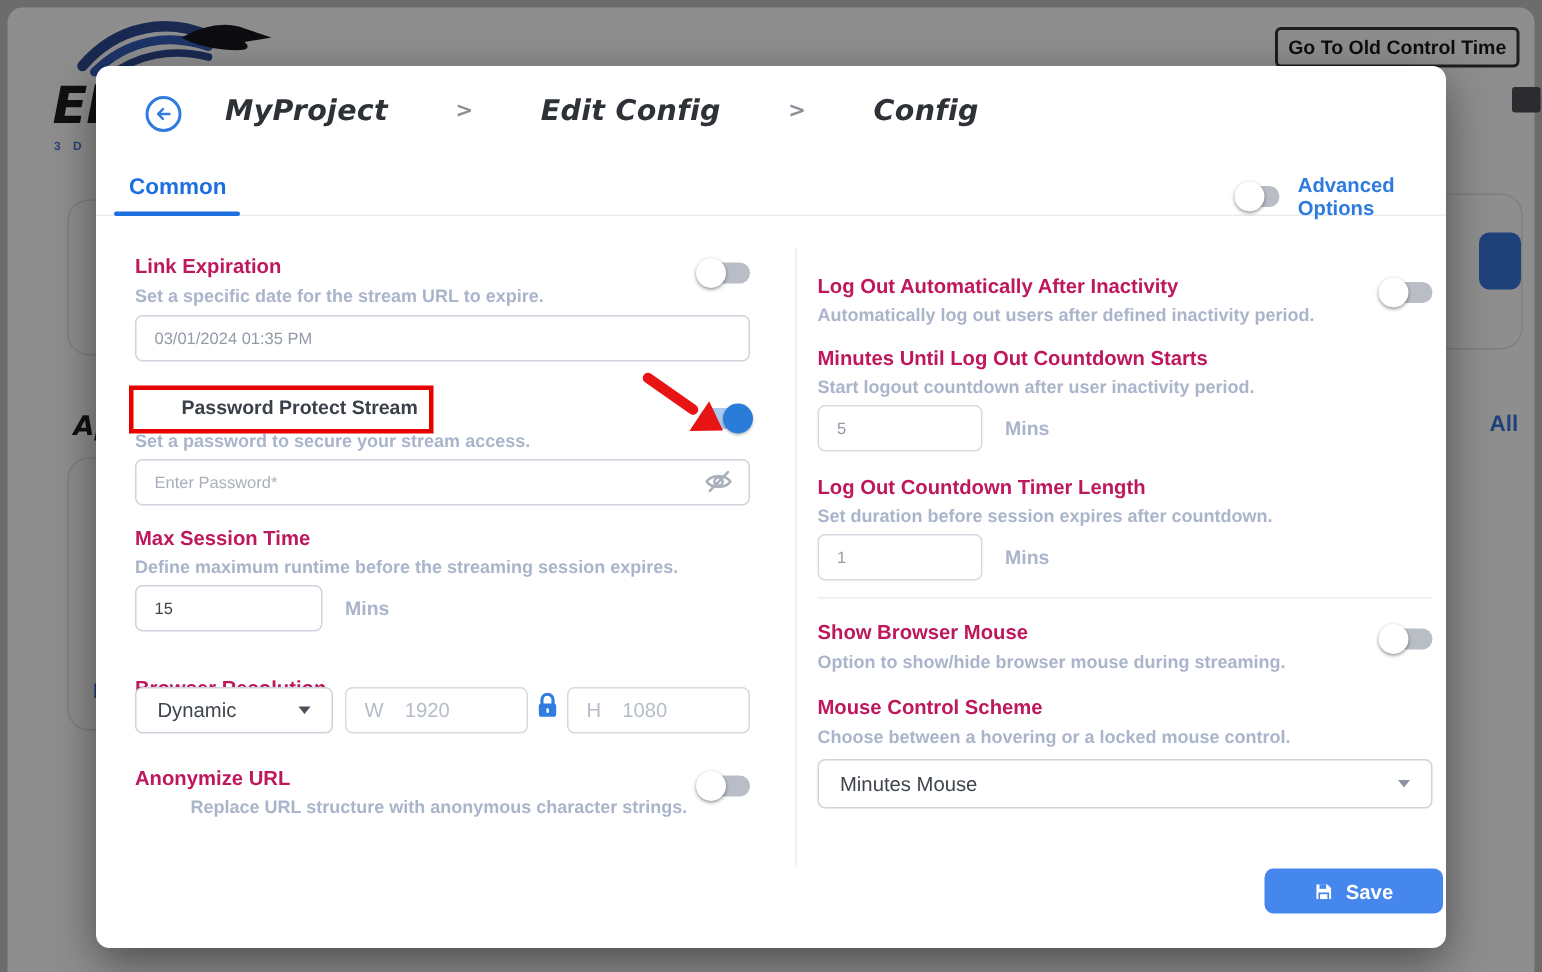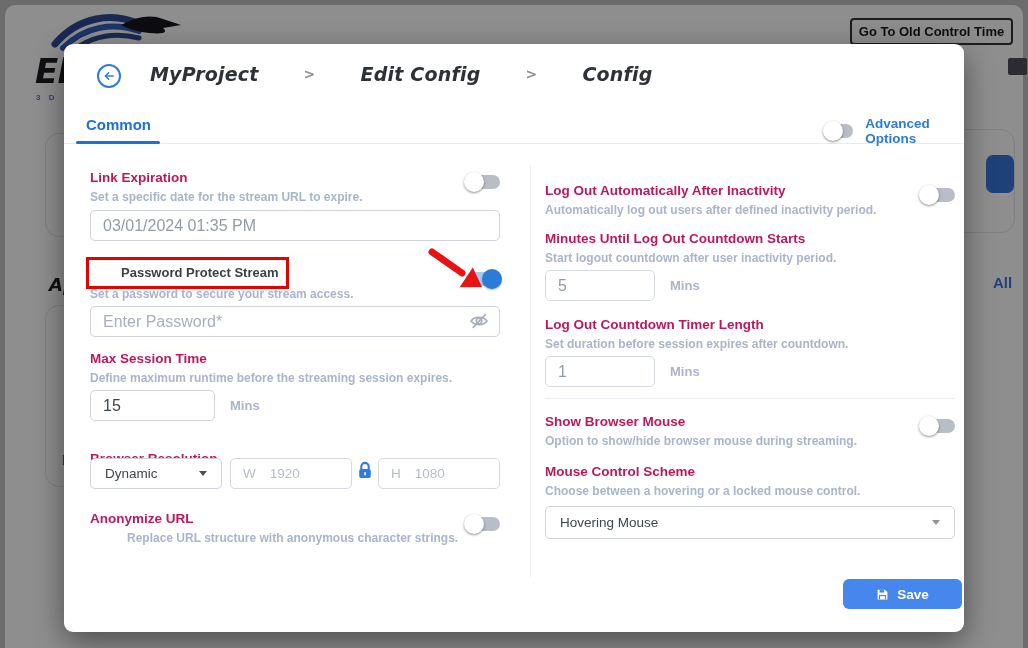--- a/index.html
+++ b/index.html
@@ -31,21 +31,21 @@
   .tab-underline { position:absolute; left:12px; top:97px; width:84px; height:3px; background:#1d6fe0; border-radius:2px; }
   .adv-wrap { position:absolute; left:761px; top:72px; display:flex; align-items:center; gap:12px; }
   .adv-label { font-size:13.5px; font-weight:bold; color:#2e7be0; }
 
   .v-divider { position:absolute; left:466px; top:121px; width:1px; height:412px; background:#ededf1; }
   .h-divider { position:absolute; left:481px; top:354px; width:410px; height:1px; background:#ededf1; }
 
   .f-label { position:absolute; font-size:13.5px; font-weight:bold; color:#be185d; white-space:nowrap; }
   .f-desc  { position:absolute; font-size:12px; font-weight:600; color:#aab4ca; white-space:nowrap; }
   .f-unit  { position:absolute; font-size:13px; font-weight:600; color:#aab4ca; }
-  .t-input { position:absolute; height:31px; border:1px solid #ced3dc; border-radius:5px; font-family:"Liberation Sans", sans-serif; font-size:16px; padding:0 12px; color:#3f454d; background:#fff; outline:none; }
+  .t-input { position:absolute; height:31px; border:1px solid #ced3dc; border-radius:5px; font-family:"Liberation Sans", sans-serif; font-size:11px; padding:0 12px; color:#3f454d; background:#fff; outline:none; }
   .t-input.gray { color:#949ba8; }
   .t-input::placeholder { color:#a9b0bc; opacity:1; }
 
   .toggle { position:absolute; width:34px; height:14px; border-radius:7px; background:#b9bec6; cursor:pointer; }
   .toggle .knob { position:absolute; left:-2px; top:-3px; width:20px; height:20px; border-radius:50%; background:#fff; box-shadow:0 1px 2.5px rgba(0,0,0,0.45); }
   .toggle.on { background:#a9c9ee; }
   .toggle.on .knob { left:16px; background:#2b7cd8; box-shadow:0 1px 2px rgba(0,0,0,0.3); }
 
   .combo { position:absolute; height:31px; border:1px solid #ced3dc; border-radius:5px; background:#fff; display:flex; align-items:center; padding:0 14px; font-size:13.5px; color:#3f454d; cursor:pointer; }
   .combo .caret { margin-left:auto; width:0; height:0; border-left:4.5px solid transparent; border-right:4.5px solid transparent; border-top:5.5px solid #4a4f57; }
@@ -198,21 +198,21 @@
 
     <div class="f-label" style="left:481px; top:370px;">Show Browser Mouse</div>
     <div class="toggle" style="left:857px; top:375px;">
         <div class="knob"></div>
       </div>
     <div class="f-desc" style="left:481px; top:390px;">Option to show/hide browser mouse during streaming.</div>
 
     <div class="f-label" style="left:481px; top:420px;">Mouse Control Scheme</div>
     <div class="f-desc" style="left:481px; top:440px;">Choose between a hovering or a locked mouse control.</div>
     <div class="combo" style="left:481px; top:462px; width:410px; height:33px;">
-      <span>Hovering Mouse</span>
+      <span>Minutes Mouse</span>
       <span class="caret lt"></span>
     </div>
 
     <button class="save-btn">
       <svg width="13" height="13" viewBox="0 0 16 16">
         <path d="M2 2 h9 l3 3 v9 H2 Z" fill="#fff"></path>
         <rect x="4.5" y="2" width="5.5" height="3.6" fill="#4687ee"></rect>
         <rect x="3.6" y="8.6" width="8.8" height="5.4" fill="#4687ee"></rect>
         <rect x="5" y="10" width="6" height="4" fill="#fff"></rect>
       </svg>

